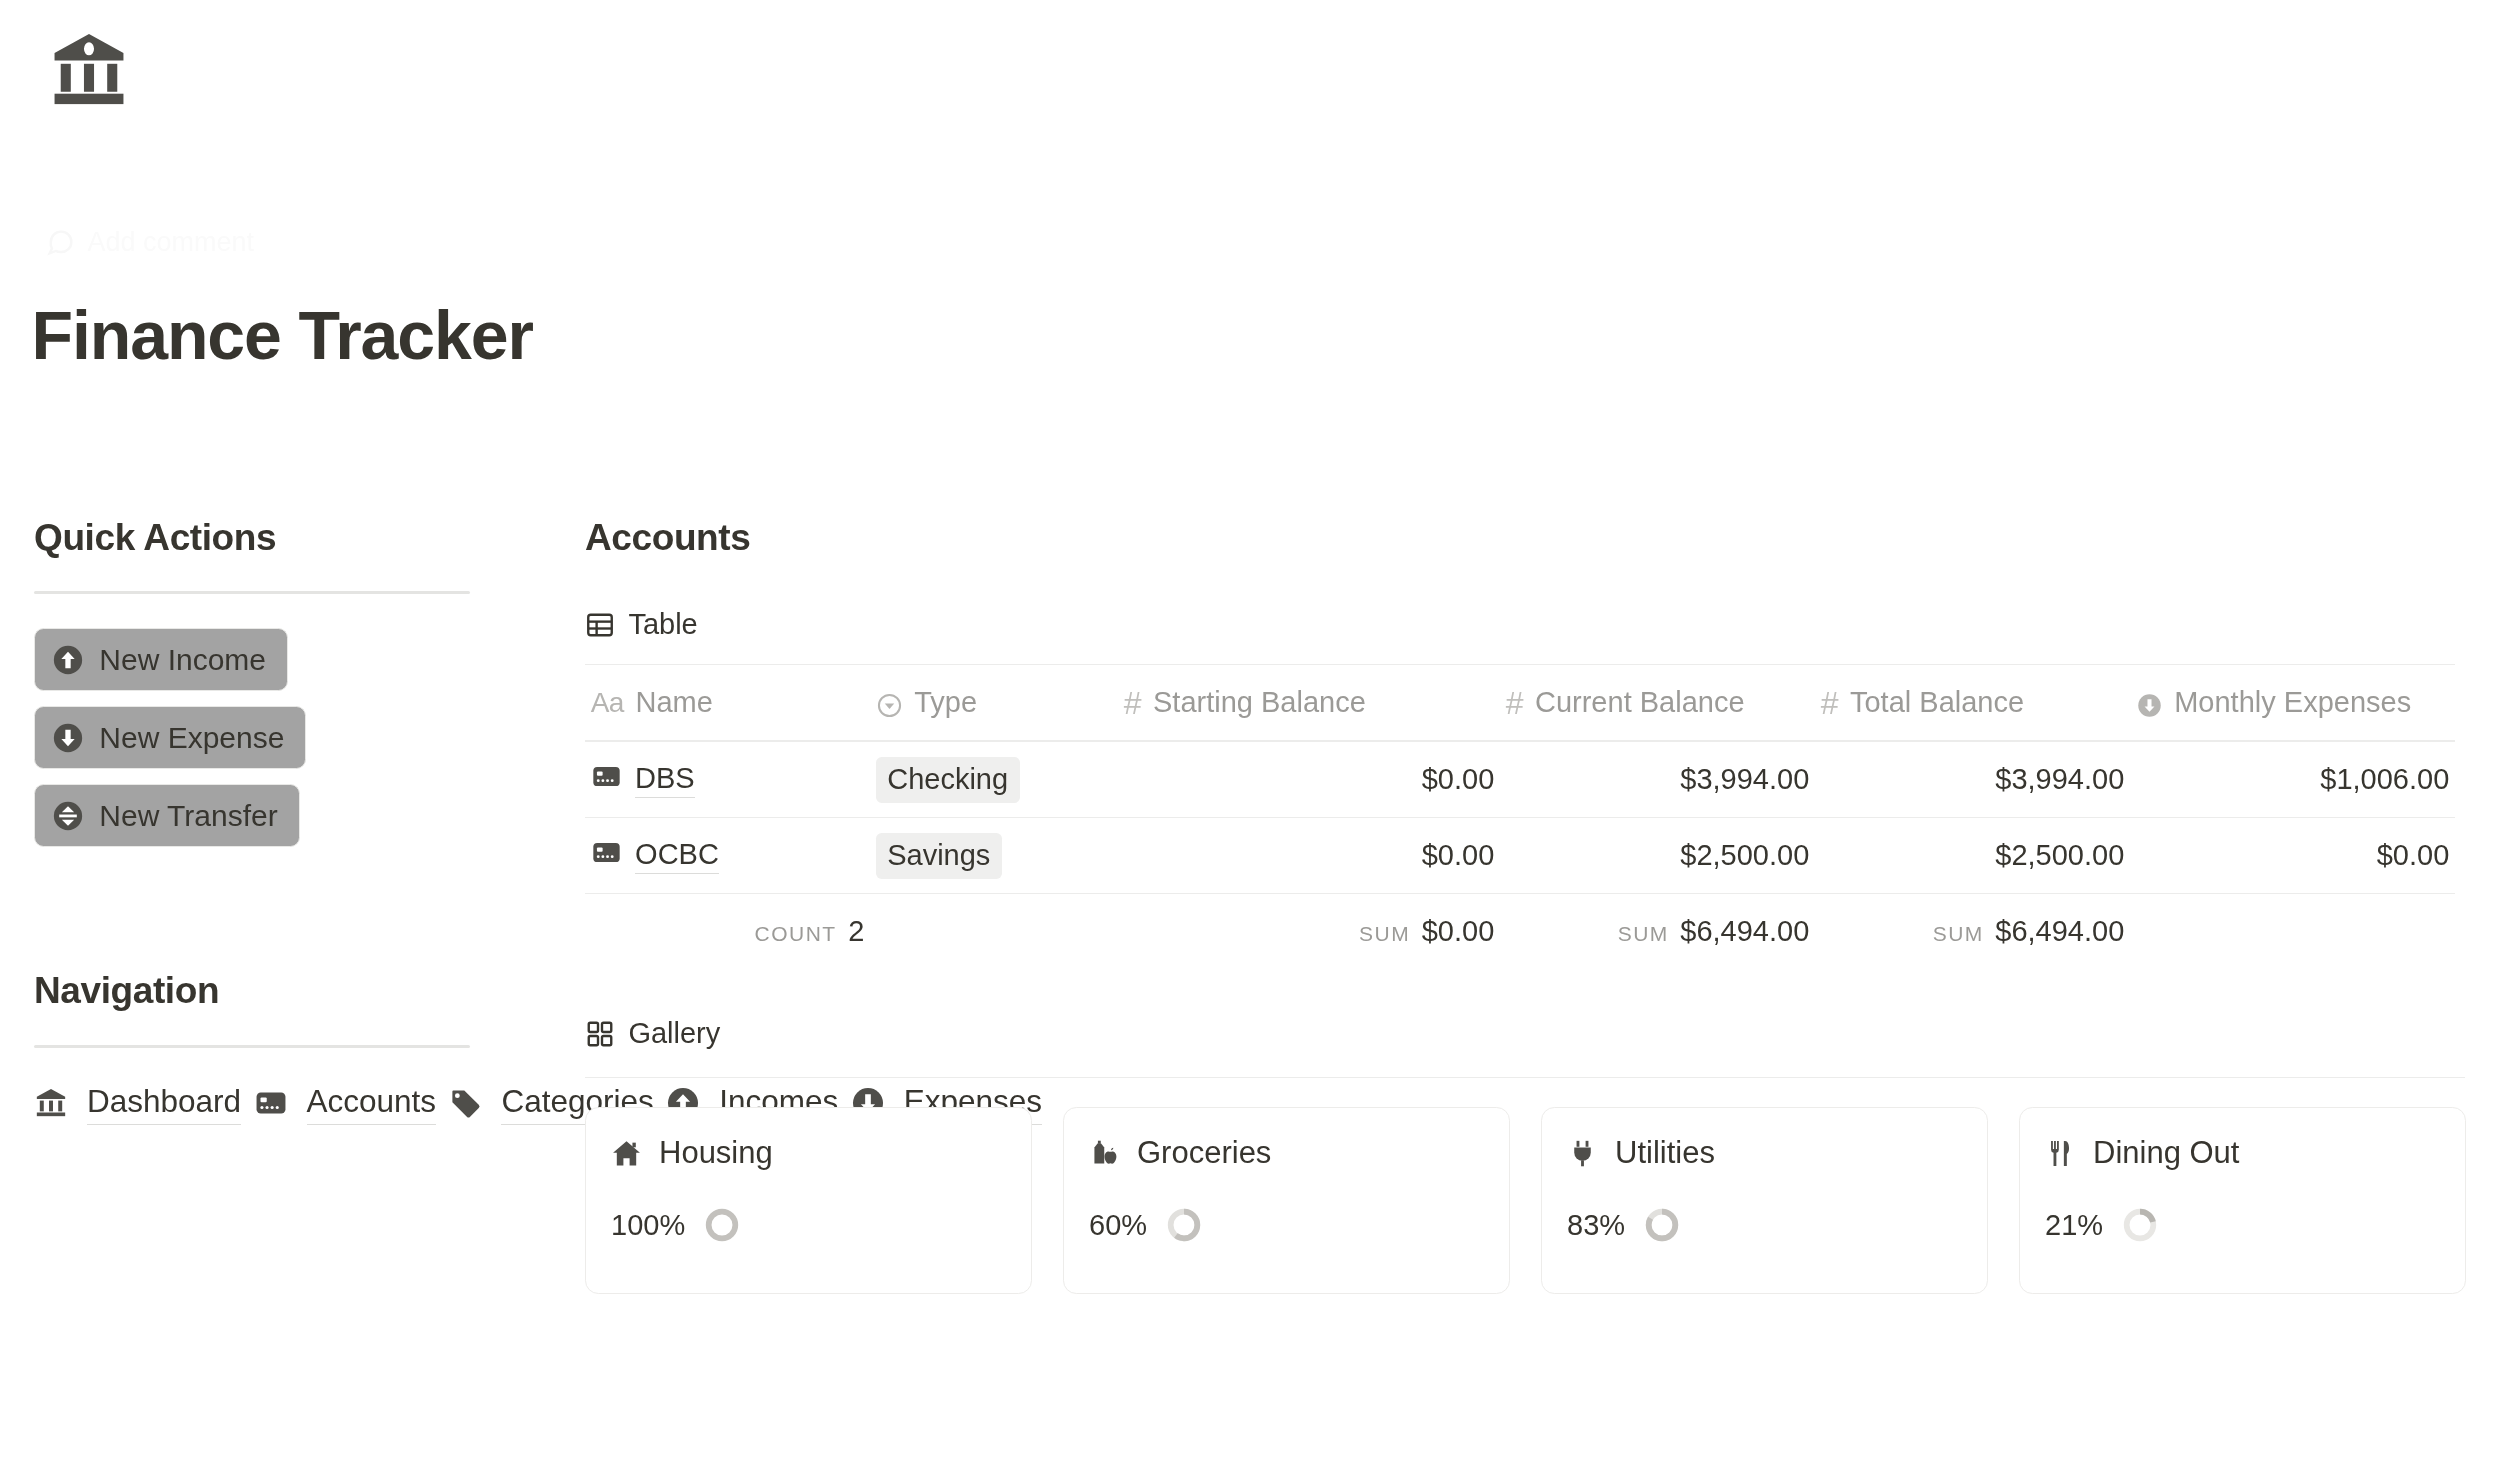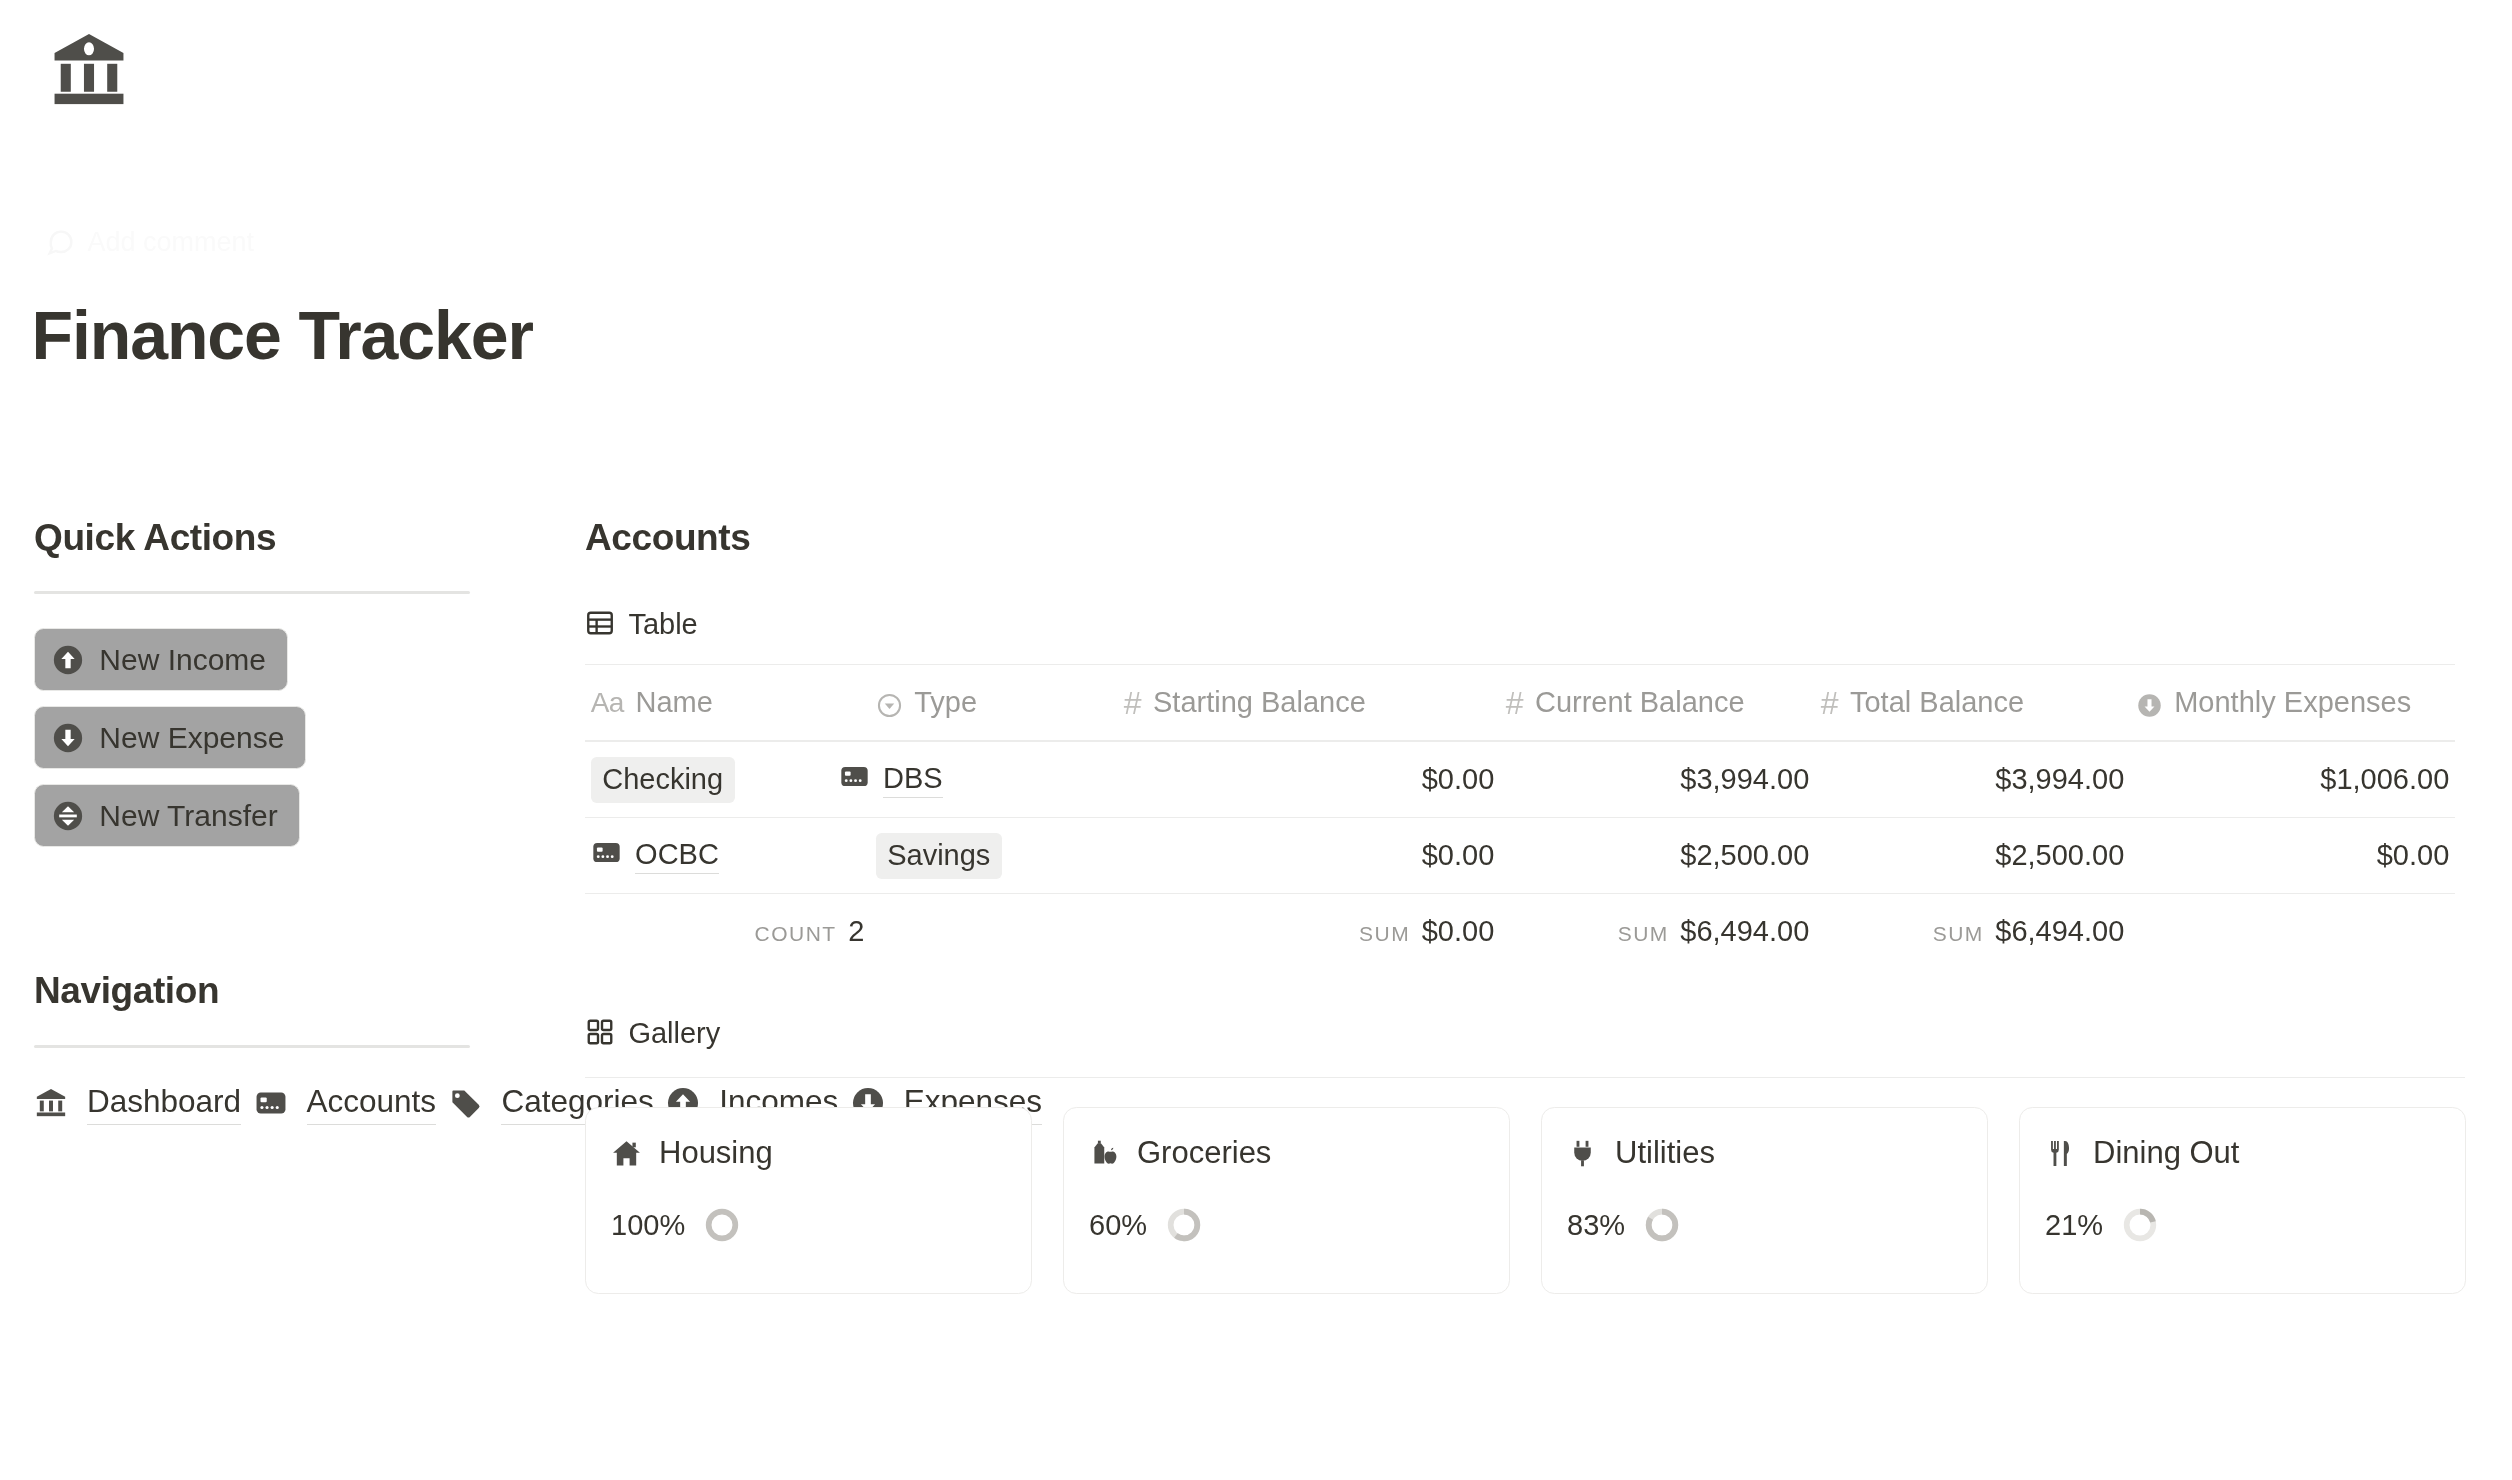--- a/index.html
+++ b/index.html
@@ -58,21 +58,21 @@
   }
   .nav-item svg { display: block; flex: none; }
   .nav-item .lbl {
     border-bottom: 1.9px solid #dcdcda; padding-bottom: 2.9px;
   }
 
   
   .right-col { position: absolute; left: 585px; top: 516px; width: 1880px; }
 
   .db-view {
-    display: flex; gap: 13.4px;
+    display: flex; align-items: center; gap: 13.4px;
     margin-top: 48px; font-size: 29px; color: #37352f; cursor: pointer;
   }
   .db-view svg { display: block; flex: none; }
 
   
   .tbl { margin-top: 23px; width: 1870px; }
   .tbl-row { display: flex; align-items: center; border-top: 1.9px solid #ececeb; }
   .tbl-head { border-top: 1.9px solid #ececeb; border-bottom: 1.9px solid #ececeb; }
   .tbl-head .c { color: #9b9a97; font-size: 29px; }
   .tbl-foot { border-top: 1.9px solid #ececeb; }
@@ -313,35 +313,35 @@
                 <circle cx="12" cy="12" r="10" fill="#b6b5b2"></circle>
                 <path d="M12 17.6l-4.4-4.8h2.6V6.5h3.6v6.3h2.6z" fill="#ffffff"></path>
               </svg>
             </span>
             <span>Monthly Expenses</span>
           </span>
         </div>
       </div>
 
       <div class="tbl-row">
-        <div class="c c-type">
-          <span class="tag">Checking</span>
-        </div>
         <div class="c c-name">
           <span>
             <svg width="31" height="31" viewBox="0 0 24 24">
               <rect x="1.8" y="4.6" width="20.4" height="14.8" rx="3" fill="#4f4e4a"></rect>
               <rect x="4.6" y="8.1" width="4.4" height="3.4" rx="0.8" fill="#ffffff"></rect>
               <circle cx="5.6" cy="15.2" r="1.1" fill="#ffffff"></circle>
               <circle cx="9.2" cy="15.2" r="1.1" fill="#ffffff"></circle>
               <circle cx="12.8" cy="15.2" r="1.1" fill="#ffffff"></circle>
               <circle cx="16.4" cy="15.2" r="1.1" fill="#ffffff"></circle>
             </svg>
           </span>
           <span class="row-name">DBS</span>
+        </div>
+        <div class="c c-type">
+          <span class="tag">Checking</span>
         </div>
         <div class="c c-num1">$0.00</div>
         <div class="c c-num2">$3,994.00</div>
         <div class="c c-num3">$3,994.00</div>
         <div class="c c-num4">$1,006.00</div>
       </div>
 
       <div class="tbl-row">
         <div class="c c-name">
           <span>

